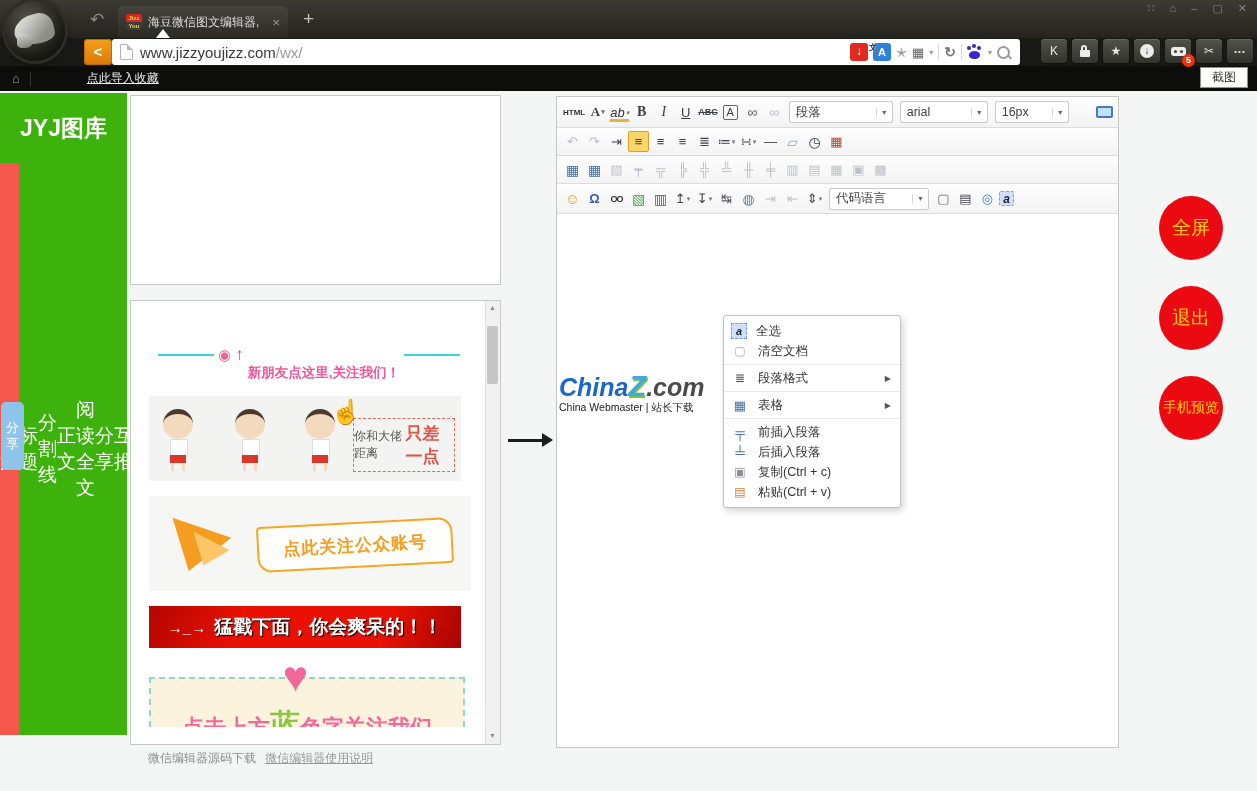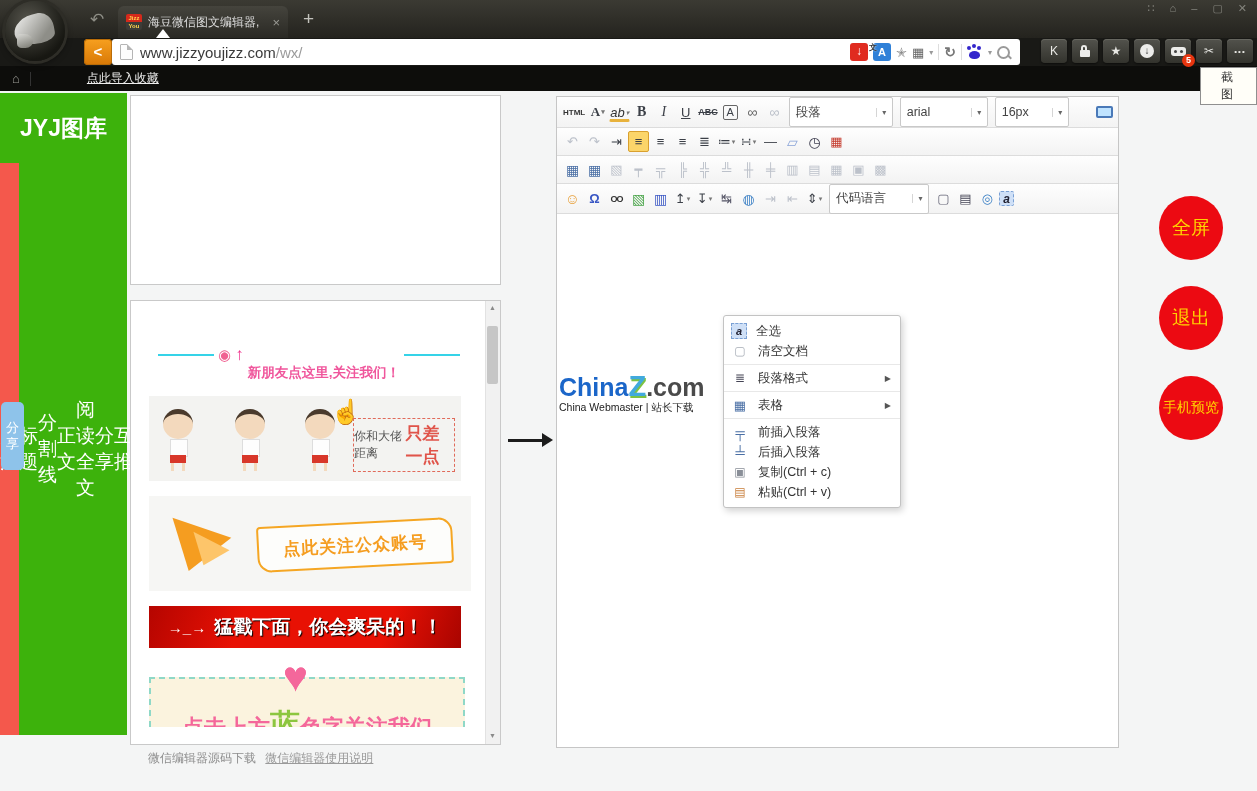--- a/index.html
+++ b/index.html
@@ -66,21 +66,21 @@
     color:#e8e8e4;font-size:12px;position:relative;}
   .cbtn .more{font-size:8px;letter-spacing:1px;}
   .cbtn .circ{width:14px;height:14px;border-radius:50%;background:#ececea;color:#333;font-size:10px;line-height:14px;text-align:center;}
   .lock{width:10px;height:7px;background:#ececea;border-radius:1px;position:relative;margin-top:5px;}
   .lock:before{content:"";position:absolute;left:1px;top:-5px;width:6px;height:5px;border:2px solid #ececea;border-bottom:none;border-radius:4px 4px 0 0;box-sizing:border-box;}
   .pad{width:15px;height:9px;background:#ececea;border-radius:3px;position:relative;}
   .pad:before{content:"";position:absolute;left:3px;top:3px;width:3px;height:3px;border-radius:50%;background:#444;box-shadow:6px 0 0 #444;}
   .badge{position:absolute;right:-4px;bottom:-4px;width:13px;height:13px;border-radius:50%;background:#e8350f;
     color:#fff;font-size:9px;line-height:13px;text-align:center;font-weight:bold;}
   .tooltip{position:absolute;left:1200px;top:67px;background:#fffef8;border:1px solid #8f8f8f;
-    padding:1px 20px;font-size:12px;color:#333;z-index:9;}
+    padding:1px 11px;font-size:12px;color:#333;z-index:9;}
 
   .bm-home{color:#9a9a94;font-size:13px;}
   .bm-sep{width:1px;height:14px;background:#333;}
   .bm-link{color:#eee;font-size:12px;text-decoration:underline;margin-left:46px;}
 
   
   .sidebar{position:absolute;left:0;top:93px;width:127px;height:642px;background:#3db20c;
     display:flex;flex-direction:column;z-index:2;}
   .s-header{height:70px;display:flex;align-items:center;justify-content:center;color:#fff;
     font-size:23px;font-weight:bold;}
@@ -197,28 +197,28 @@
   .t-bino{color:#333;font-weight:bold;font-size:9px;letter-spacing:-1px;}
   .t-img{color:#4aa54a;font-size:14px;}
   .t-video{color:#3a57c4;font-size:14px;}
   .t-pb{color:#556;}
   .t-globe{color:#3a7fc4;font-size:14px;}
   .t-doc{color:#667;}
   .t-print{color:#445;}
   .t-prev{color:#3a7fc4;}
   .t-anchor{font-size:12px;font-style:italic;font-weight:bold;color:#223;background:#cfe0f7;border:1px dashed #7aa0d4;min-width:15px;height:15px;}
   .t-screen{margin-left:auto;width:17px;height:12px;border:2px solid #4a79b8;border-radius:2px;background:#bfe3ff;min-width:0;}
-  .tsel{height:30px;border:1px solid #c9c9c9;border-radius:2px;background:#fff;display:inline-flex;
+  .tsel{height:22px;border:1px solid #c9c9c9;border-radius:2px;background:#fff;display:inline-flex;
     align-items:center;font-size:12.5px;color:#444;margin:0 3px;box-sizing:border-box;}
   .tsel .tsel-l{flex:1;padding-left:6px;white-space:nowrap;overflow:hidden;}
   .tsel .tsel-c{width:15px;text-align:center;border-left:1px solid #d5d5d5;color:#666;font-size:8px;flex:none;}
 
   .content{flex:1;position:relative;background:#fff;overflow:hidden;}
   .watermark{position:absolute;left:2px;top:159px;width:160px;}
-  .wm1{font-size:25px;font-weight:bold;line-height:26px;white-space:nowrap;}
+  .wm1{font-size:25px;font-weight:bold;font-style:italic;line-height:26px;white-space:nowrap;}
   .wm1 .b1{color:#1b66c9;} .wm1 .bz{color:#41aadd;font-size:29px;text-shadow:1px 2px 0 #7cc243;} .wm1 .b3{color:#4a4a4a;}
   .wm2{font-size:10.5px;color:#222;margin-top:1px;white-space:nowrap;}
 
   .ctxmenu{position:absolute;left:723px;top:315px;width:178px;background:#fff;border:1px solid #c3c3c3;
     border-radius:3px;box-shadow:2px 3px 7px rgba(0,0,0,.18);padding:5px 0;z-index:7;box-sizing:border-box;}
   .mitem{display:flex;align-items:center;height:20px;font-size:12.5px;color:#333;padding:0 9px 0 7px;gap:9px;}
   .micon{width:18px;text-align:center;font-size:12px;flex:none;display:inline-flex;align-items:center;justify-content:center;}
   .msub{margin-left:auto;font-size:8px;color:#555;}
   .msep{height:1px;background:#e8e8e8;margin:3px 0;}
   .m-anchor{font-style:italic;font-weight:bold;color:#223;background:#cfe0f7;border:1px dashed #7aa0d4;width:14px;height:14px;font-size:11px;}

